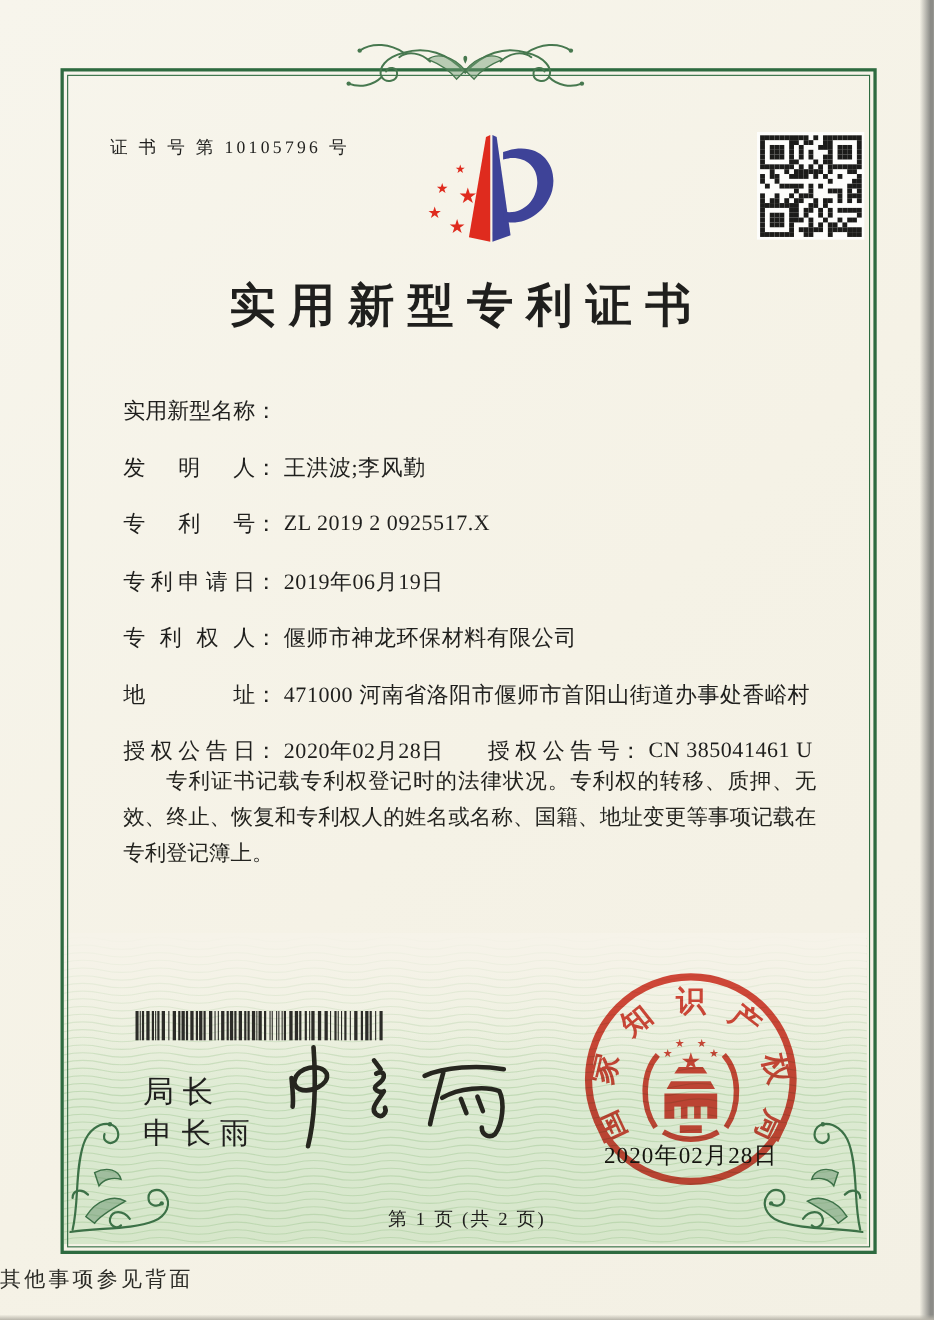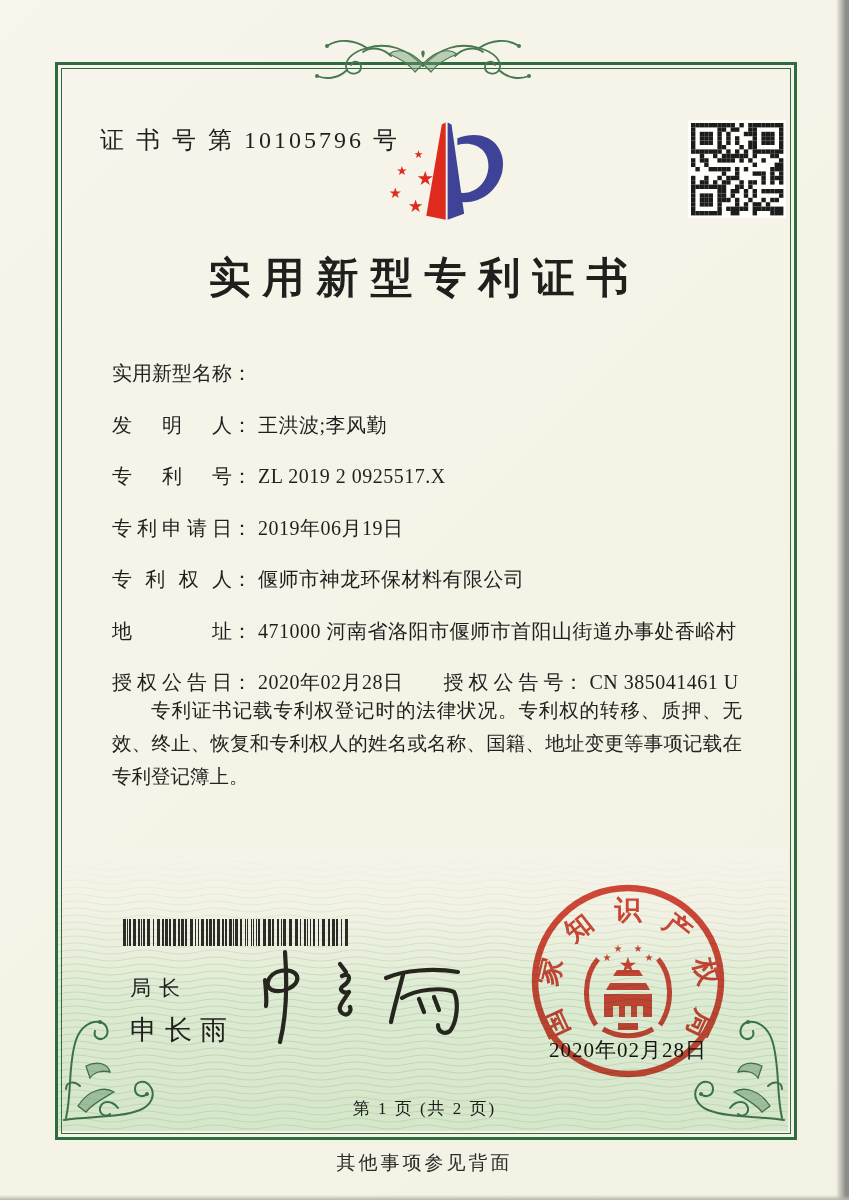--- a/index.html
+++ b/index.html
@@ -12,21 +12,21 @@
   .abs{position:absolute;}
   
   .frame{left:55px;top:62px;width:736px;height:1072px;border:3px solid #2e6b40;z-index:3;}
   .frame-inner{position:absolute;inset:3px;border:1px solid #2e6b40;}
   
   .scan-edge-right{right:0;top:0;bottom:0;width:13px;z-index:40;
     background:linear-gradient(to right,rgba(138,138,134,0),#8c8c88 75%);}
   .scan-edge-bottom{left:0;right:0;bottom:0;height:5px;z-index:40;
     background:linear-gradient(to bottom,rgba(150,148,140,0),#b8b5aa);}
   
-  .cert-no{left:100px;top:124px;font-size:24px;letter-spacing:3px;z-index:5;font-family:Liberation Serif, serif;}
+  .cert-no{left:100px;top:124px;font-size:16px;letter-spacing:3px;z-index:5;font-family:Liberation Serif, serif;}
   .logo{left:370px;top:112px;z-index:5;}
   .qr{left:688px;top:120px;z-index:5;}
   .title{left:0;top:250px;width:849px;text-align:center;font-size:42px;font-weight:700;
     letter-spacing:12px;z-index:5;}
   
   .fields{left:112px;top:348px;width:640px;z-index:5;}
   .field-row{height:51.5px;display:flex;align-items:center;font-size:20px;}
   .field-label{display:inline-block;width:120px;text-align:justify;text-align-last:justify;}
   .field-colon{margin-right:6px;}
   .field-pair2{margin-left:40px;display:flex;align-items:center;font-family:Liberation Serif, serif;}
@@ -35,29 +35,29 @@
   .body-text{left:112px;top:694px;width:630px;z-index:5;font-size:19.5px;line-height:33px;
     text-align:justify;color:#23231f;}
   .body-text p{margin:0;text-indent:2em;}
   
   .green-zone{left:58px;top:848px;width:730px;height:283px;z-index:1;overflow:hidden;
     background:linear-gradient(180deg,rgba(222,236,210,0) 0%,rgba(222,236,210,.5) 28%,#dcead2 58%,#d6e6ca 100%);}
   .green-fade{position:absolute;left:0;top:0;right:0;height:150px;
     background:linear-gradient(180deg,#f6f3e9 0%,rgba(246,243,233,0) 90%);}
   
   .barcode{left:123px;top:919px;width:225px;height:27px;z-index:6;}
-  .signatory-title{left:130px;top:974px;font-size:21px;letter-spacing:8px;z-index:6;}
+  .signatory-title{left:130px;top:974px;font-size:28px;letter-spacing:8px;z-index:6;}
   .signatory-name{left:130px;top:1012px;font-size:27px;letter-spacing:8px;z-index:6;}
   .signature{left:252px;top:942px;z-index:7;}
   .seal{left:520px;top:877px;z-index:6;opacity:.92;mix-blend-mode:multiply;}
   .seal-date{left:520px;top:1036px;width:216px;text-align:center;font-size:21px;
     letter-spacing:1px;z-index:8;color:#14140f;}
   .page-number{left:0;top:1097px;width:849px;text-align:center;font-size:17px;z-index:6;
     letter-spacing:2px;}
-  .footer-note{left:0;top:1150px;width:849px;text-align:center;font-size:19px;z-index:6;
+  .footer-note{left:0;top:1150px;width:849px;text-align:left;font-size:19px;z-index:6;
     letter-spacing:3px;color:#2b2b26;}
   
   .top-ornament{left:303px;top:30px;z-index:4;}
   .corner-ornament-left{left:58px;top:1004px;z-index:4;}
   .corner-ornament-right{left:686px;top:1004px;z-index:4;transform:scaleX(-1);}
 </style>
 </head>
 <body>
 
 <div class="abs green-zone">

